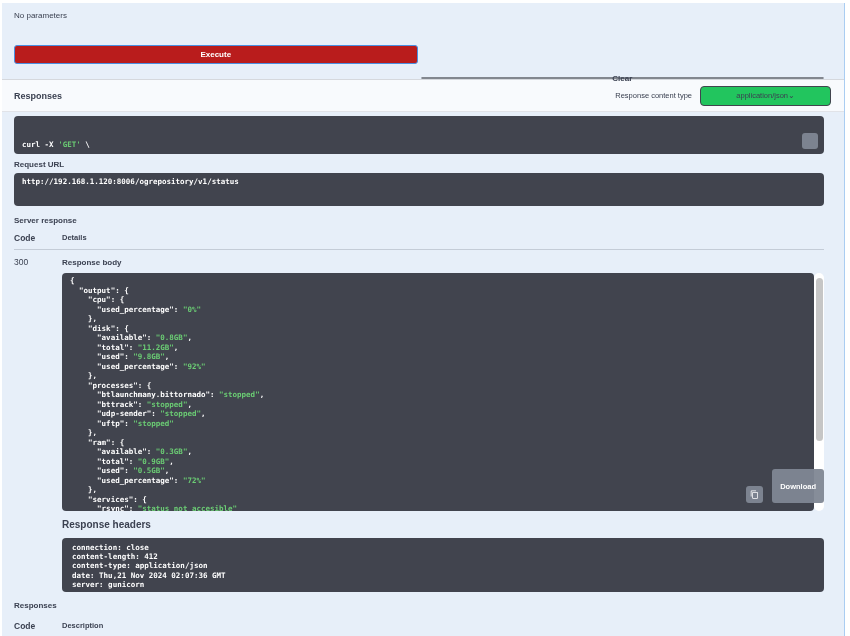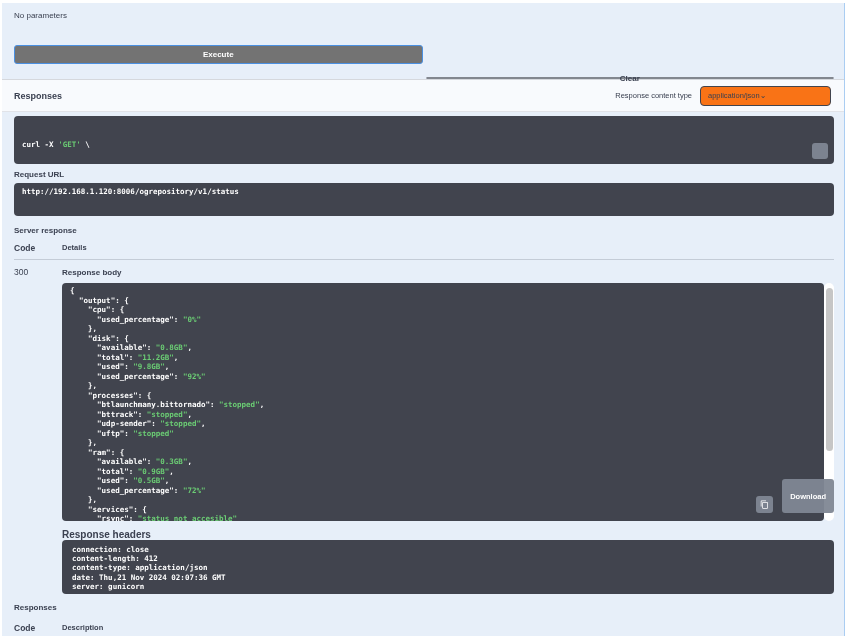--- a/index.html
+++ b/index.html
@@ -1,50 +1,50 @@
 <!DOCTYPE html>
 <html><head>
 <meta charset="utf-8">
 <style>
   * { margin:0; padding:0; box-sizing:border-box; }
   html,body { background:#ffffff; }
   body { font-family:"Liberation Sans", sans-serif; color:#3b4151; }
   .screen { position:relative; width:850px; height:636px; overflow:hidden; background:#fff; }
   .panel { position:absolute; left:2px; top:3px; width:843px; height:633px;
            background:#e7eff9; border-right:1px solid #aacdf2; }
-  .pad { padding-left:12px; padding-right:10px; }
+  .pad { padding-left:12px; padding-right:20px; }
 
   .no-params { padding-top:8px; font-size:8px; }
 
   .exec-row { display:flex; gap:3px; height:19px; margin-top:25px; }
-  .btn-execute { flex:1; background:#737373; border:1px solid #4a90e2; border-radius:3px;
+  .btn-execute { flex:1; background:#b91c1c; border:1px solid #4a90e2; border-radius:3px;
                  color:#fff; font-weight:bold; font-size:8px; display:flex; align-items:center; justify-content:center; cursor:pointer; }
   .btn-clear { flex:1; background:#eef3fa; border:1px solid #82878f; border-radius:5px;
                color:#3b4151; font-weight:bold; font-size:8px; display:flex; align-items:center; justify-content:center; cursor:pointer;margin-top:32px; }
 
   .resp-band { margin-top:15px; height:33px; background:#f8fafd;
                border-top:1px solid rgba(59,65,81,.18); border-bottom:1px solid rgba(59,65,81,.12);
                display:flex; align-items:center; justify-content:space-between;
                padding-left:12px; padding-right:13px; }
   .resp-band .title { font-size:9px; font-weight:bold; }
   .ct-wrap { display:flex; align-items:center; }
   .ct-label { font-size:7.5px; margin-right:8px; }
-  .ct-select { width:131px; height:20px; background:#f97316; border:1px solid #41444e; border-radius:4px;
-               display:flex; align-items:center; justify-content:flex-start;
+  .ct-select { width:131px; height:20px; background:#22c55e; border:1px solid #41444e; border-radius:4px;
+               display:flex; align-items:center; justify-content:center;
                padding:0 7px; font-size:7.5px; cursor:pointer; }
   .ct-select .chev { font-size:8px; color:#3b4151; }
 
   .sec-label { font-size:8px; font-weight:bold; }
   .lbl-curl { margin-top:15px; }
 
   .codeblock { background:#41444e; border-radius:4px; color:#fff;
                font-family:"DejaVu Sans Mono", monospace; font-size:7.5px; font-weight:bold;
                white-space:pre; overflow:hidden; position:relative; }
   .tok-str { color:#6bcd74; }
-  .curl-block { margin-top:4px; height:48px; line-height:9.5px; padding:5px 8px; }
+  .curl-block { margin-top:4px; height:38px; line-height:9.5px; padding:5px 8px; }
   .url-block  { margin-top:4px; height:33px; line-height:10px; padding:4px 8px; }
 
   .lbl-requrl { margin-top:6px; }
   .lbl-server { margin-top:10px; }
 
   .tbl-head { display:flex; margin-top:8px; padding-bottom:6px; border-bottom:1px solid rgba(59,65,81,.2); }
   .col-code { width:48px; font-size:8.5px; font-weight:bold; }
   .col-rest { flex:1; font-size:7.5px; font-weight:bold; }
 
   .result-row { display:flex; margin-top:7px; }
@@ -61,21 +61,21 @@
                   background:#c6c6c6; border-radius:4px; }
   .copy-btn { position:absolute; width:17px; height:17px; background:rgba(128,135,148,.95);
               border:none; border-radius:3px; display:flex; align-items:center; justify-content:center; cursor:pointer; }
   .curl-copy { right:6px; bottom:5px; width:16px; height:16px; }
   .body-copy { right:61px; bottom:8px; }
   .dl-btn { position:absolute; right:0; bottom:8px; height:34px; background:rgba(128,135,148,.95);
             border:none; border-radius:3px; color:#fff; font-weight:bold; font-size:7.5px;
             font-family:"Liberation Sans", sans-serif; padding:0 8px; cursor:pointer; }
 
   .lbl-respheaders { font-size:10px; font-weight:bold; margin-top:8px; }
-  .headers-block { margin-top:0; height:54px; line-height:9.2px; padding:5px 10px; }
+  .headers-block { margin-top:8px; height:54px; line-height:9.2px; padding:5px 10px; }
 
   .lbl-responses2 { margin-top:9px; }
   .tbl-head2 { display:flex; margin-top:11px; padding-bottom:7px; border-bottom:1px solid rgba(59,65,81,.2); }
 </style>
 </head>
 <body>
 
 <div class="screen">
   <div class="panel">
 

